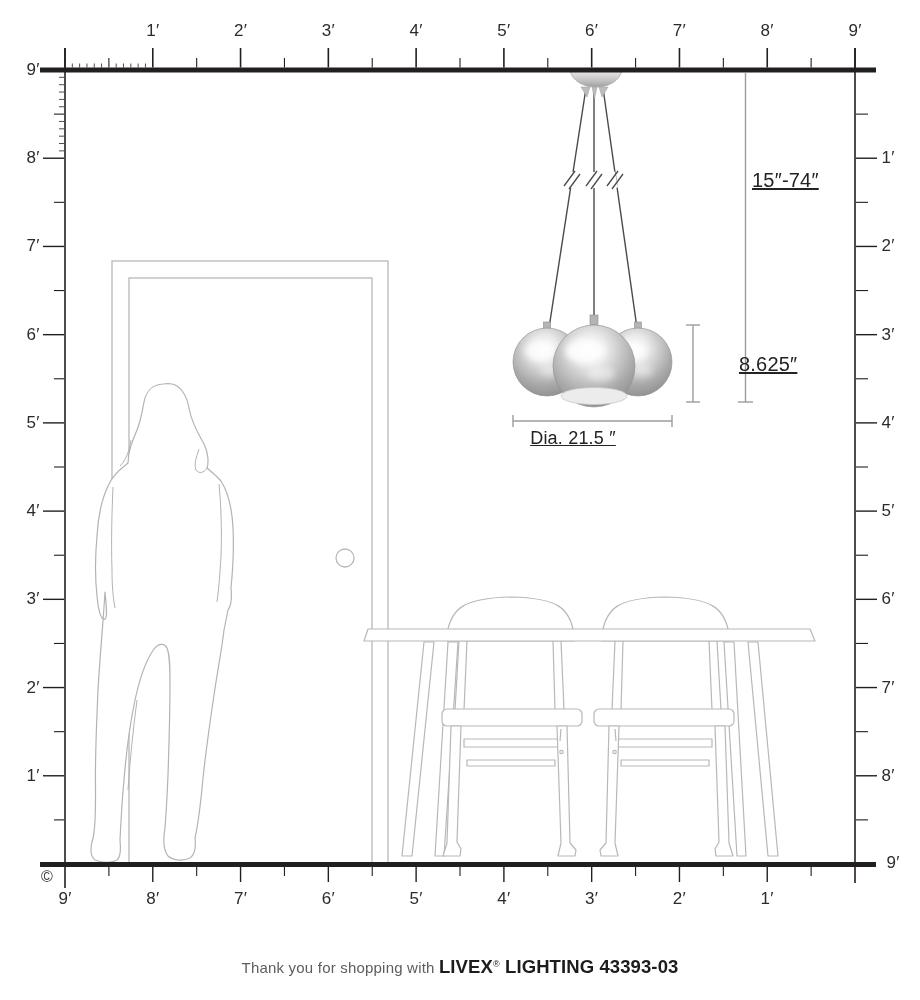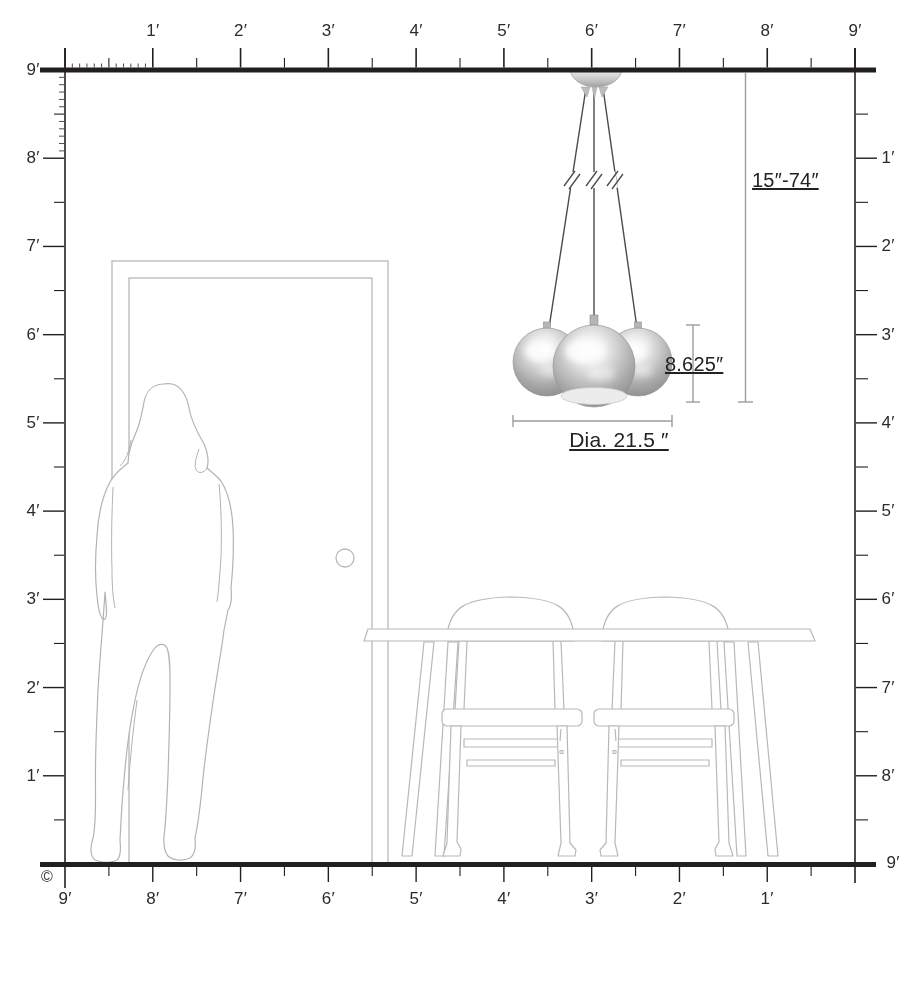--- a/index.html
+++ b/index.html
@@ -299,18 +299,21 @@
       <span class="lbl" style="left: 240.56px; top: 899px;">7′</span>
       <span class="lbl" style="left: 328.34px; top: 899px;">6′</span>
       <span class="lbl" style="left: 416.12px; top: 899px;">5′</span>
       <span class="lbl" style="left: 503.9px; top: 899px;">4′</span>
       <span class="lbl" style="left: 591.68px; top: 899px;">3′</span>
       <span class="lbl" style="left: 679.46px; top: 899px;">2′</span>
       <span class="lbl" style="left: 767.24px; top: 899px;">1′</span>
     </div>
 
   <div class="dim" style="left:752px;top:169px;">15″-74″</div>
-  <div class="dim" style="left:665px;top:353px;">8.625″</div>
-  <div class="dim dim-center" style="left:619px;top:428px;font-size:21px;">Dia. 21.5 ″</div>
+  <div class="dim" style="left:739px;top:353px;">8.625″</div>
+  <div class="dim dim-center" style="left:573px;top:428px;font-size:18px;">Dia. 21.5 ″</div>
 
   <div class="copyright" style="left:41px;top:868px;">©</div>
 
+  <div class="footer">
+    <span>Thank you for shopping with </span><span class="brand">LIVEX</span><sup>®</sup><span class="model"> LIGHTING 43393-03</span>
+  </div>
 </div>
 
 </body></html>

